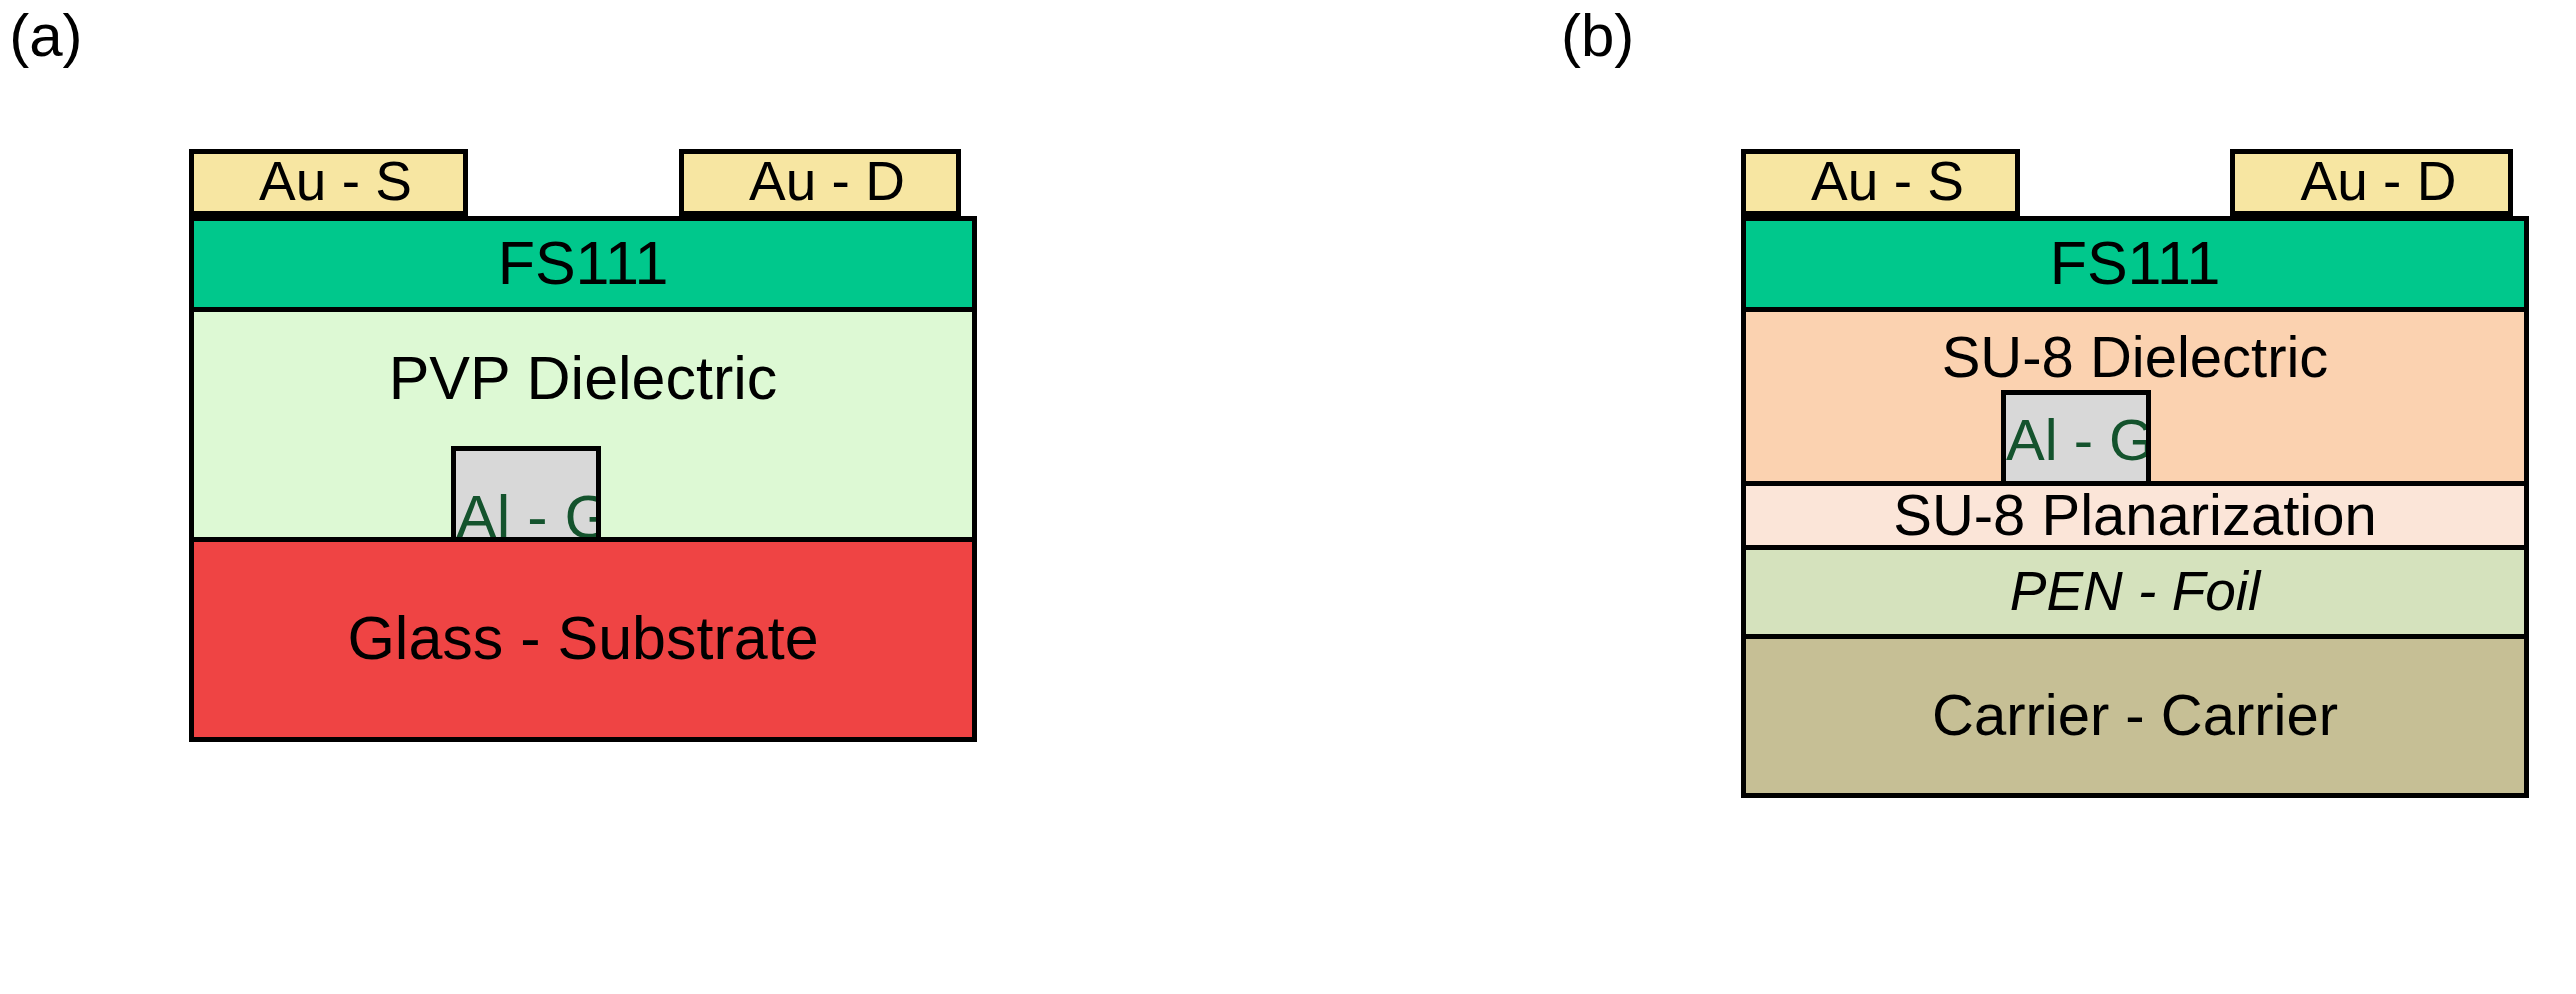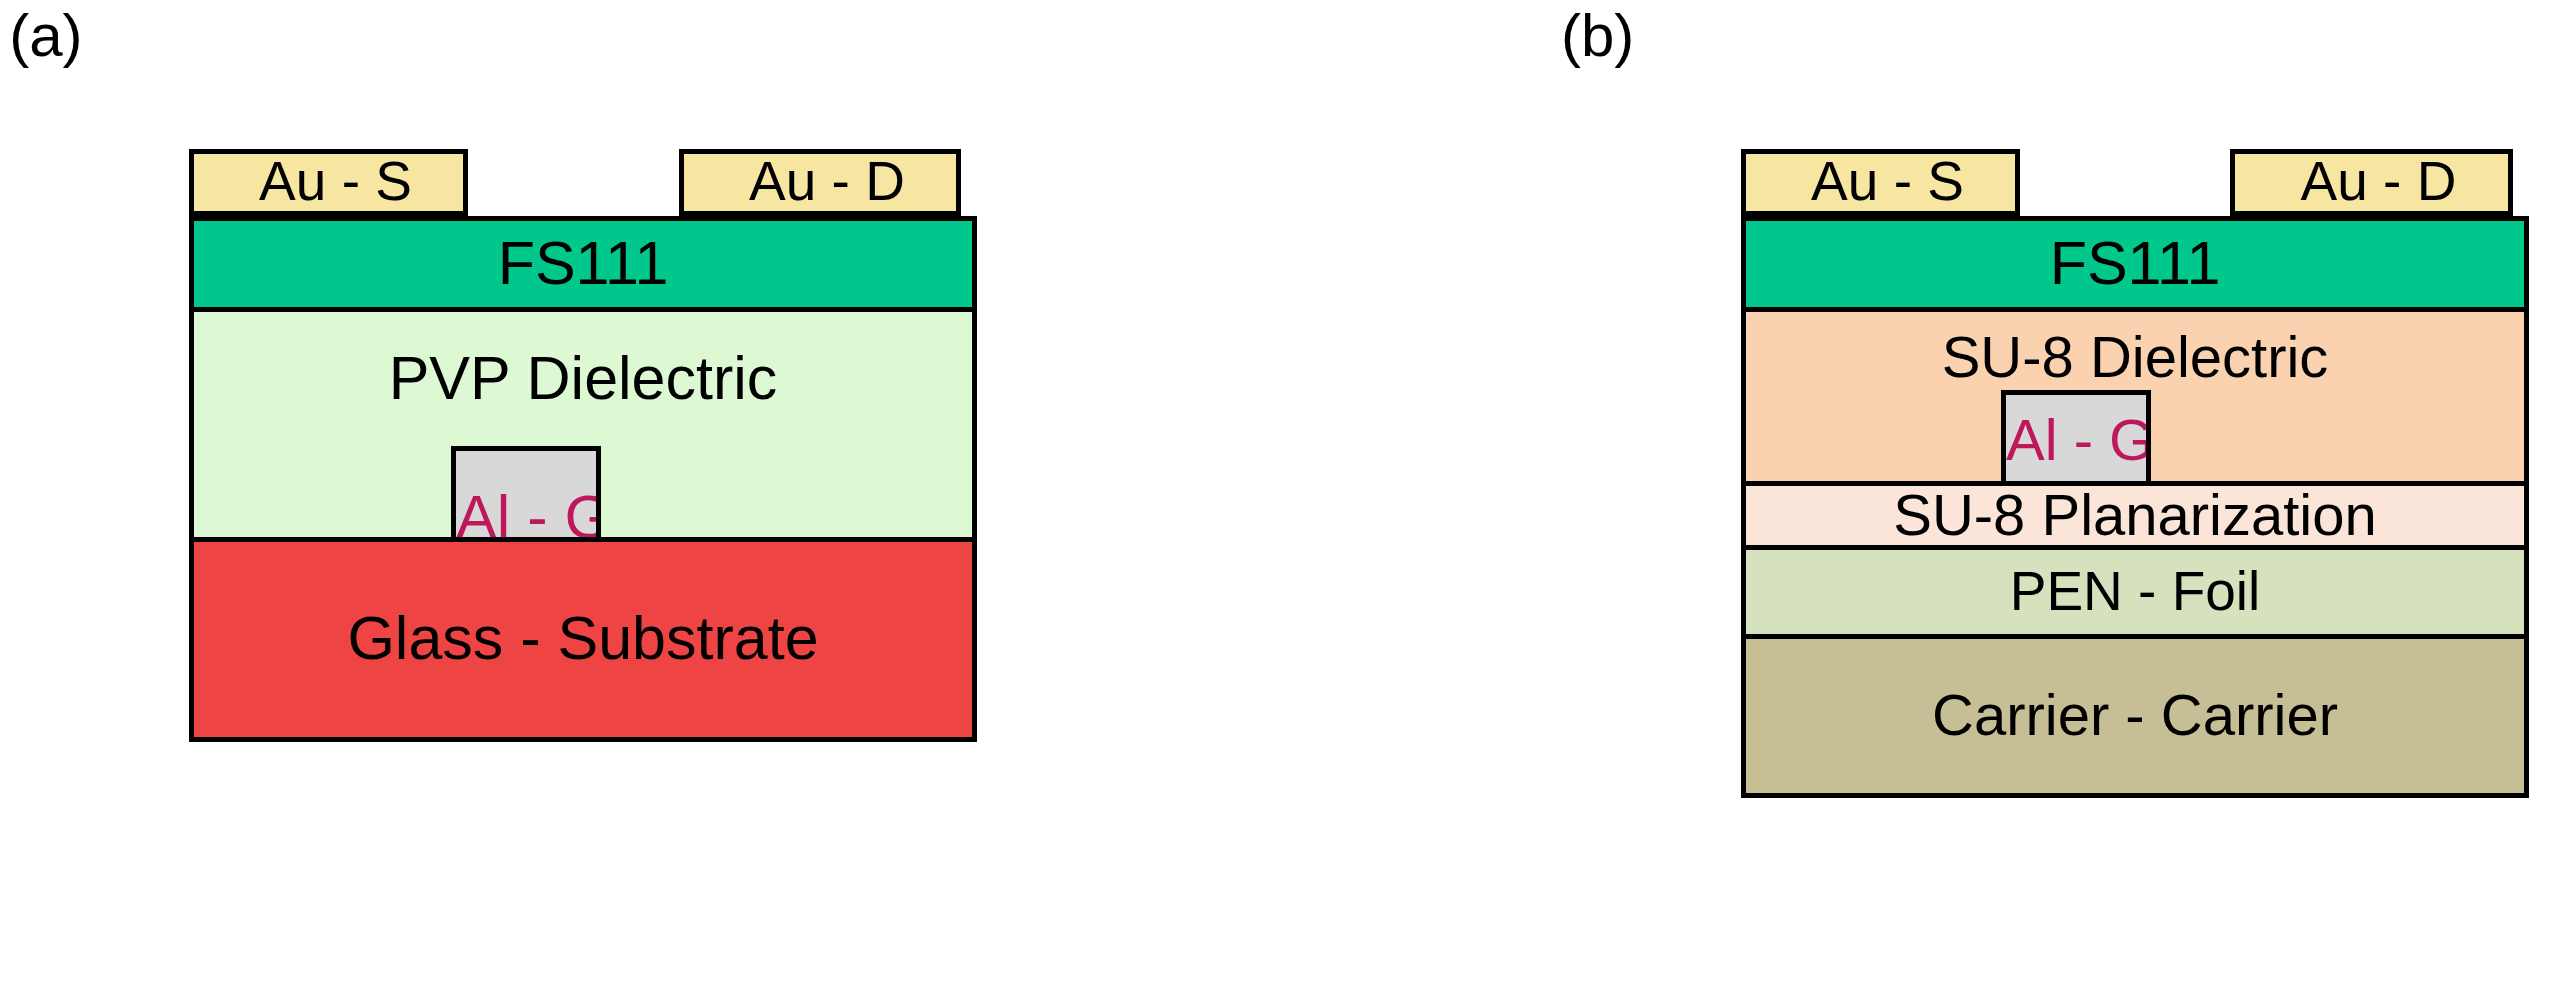--- a/index.html
+++ b/index.html
@@ -85,21 +85,21 @@
   }
 
   
   #layer-a-fs111       { height: 96px; background: #00c88c; }
   #layer-a-dielectric  { height: 230px; background: #ddf9d4; padding-left: 40px; }
   #layer-a-substrate   { height: 200px; background: #ef4444; }
 
   #layer-b-fs111       { height: 96px; background: #00c88c; }
   #layer-b-dielectric  { height: 174px; background: #fbd2b0; }
   #layer-b-planar      { height: 64px; background: #fbe5d8; }
-  #layer-b-pen         { height: 89px; background: #d5e2bd; }
+  #layer-b-pen         { height: 89px; background: #d5e2bd; font-style: italic; }
   #layer-b-carrier     { height: 159px; background: #c6bf95; }
 
   
   .layer.dielectric-a { display: block; }
   .layer.dielectric-a .lbl {
     position: absolute;
     left: 0; right: 0;
     top: 37px;
     text-align: center;
     display: block;
@@ -121,21 +121,21 @@
     background: #d8d8d8;
     display: flex;
     align-items: center;
     justify-content: center;
     overflow: hidden;
     z-index: 3;
   }
   .gate .lbl {
     font-size: 52px;
     line-height: 1;
-    color: #be185d;
+    color: #14532d;
     white-space: nowrap;
     transform: translateY(-1.5px);
   }
   #gate-a { left: 257px; bottom: -5.4px; width: 150px; height: 96px; }
   #gate-b { left: 255px; bottom: -5.4px; width: 150px; height: 96px; }
 
   
   #layer-b-planar .lbl   { font-size: 58px; }
   #layer-b-pen .lbl      { font-size: 55px; }
   #layer-b-carrier .lbl  { font-size: 58px; }

